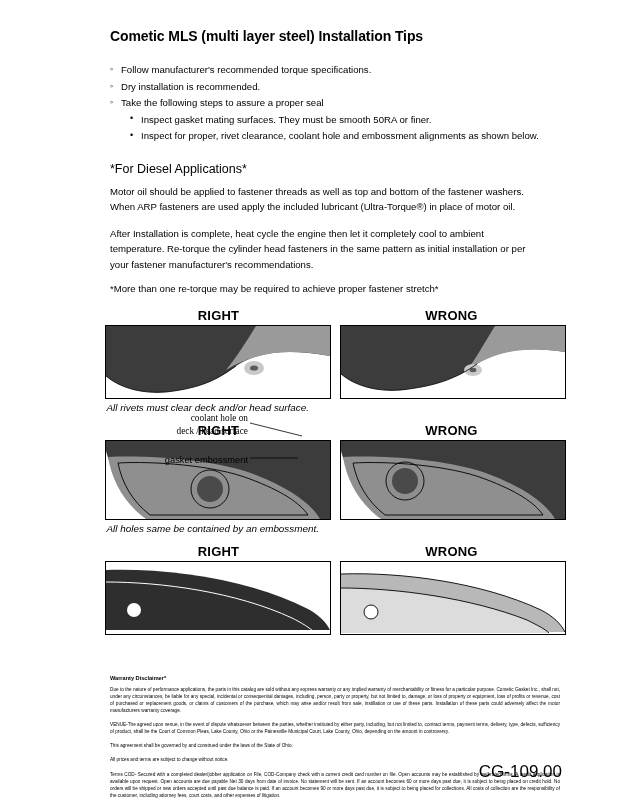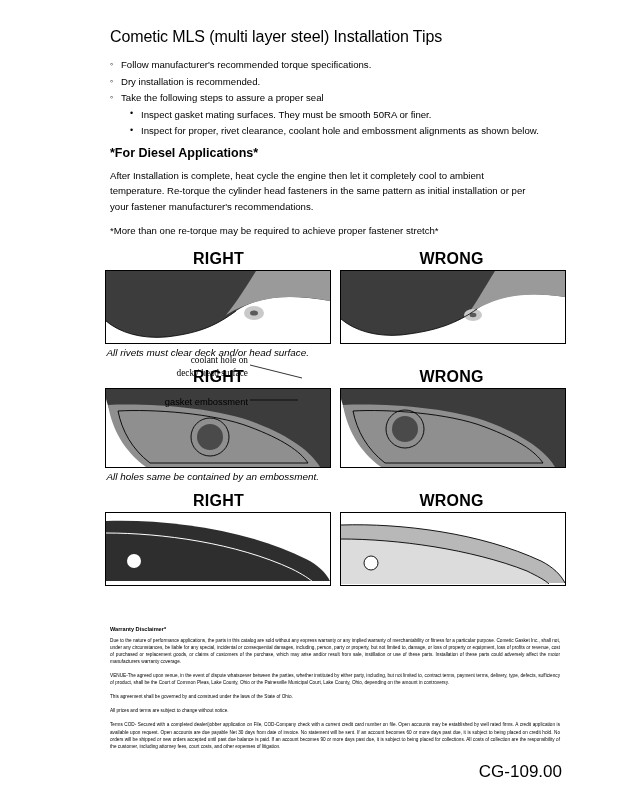--- a/index.html
+++ b/index.html
@@ -16,23 +16,23 @@
     overflow: hidden;
   }
   .page {
     position: relative;
     width: 618px;
     height: 800px;
     box-sizing: border-box;
     padding: 28px 40px 10px 40px;
   }
   h1.title {
-    font-size: 16px;
-    font-weight: normal;
-    margin: 0 0 11px 70px;
+    font-size: 14px;
+    font-weight: bold;
+    margin: 0 0 18px 70px;
     letter-spacing: -0.1px;
   }
   .bullets {
     margin: 5px 0 0 70px;
     padding: 0;
     list-style: none;
     font-size: 9.6px;
     line-height: 1.72;
   }
   .bullets > li {
@@ -59,22 +59,22 @@
   }
   .subbullets > li::before {
     content: "\2022";
     position: absolute;
     left: 0;
     top: -0.5px;
     font-size: 9px;
   }
   h2.subtitle {
     font-size: 12.5px;
-    font-weight: bold;
-    margin: 6px 0 8px 70px;
+    font-weight: normal;
+    margin: 17px 0 8px 70px;
   }
   p.para {
     font-size: 9.6px;
     line-height: 1.62;
     margin: 0 0 11px 70px;
     max-width: 420px;
   }
   p.note {
     font-size: 9.6px;
     margin: 0 0 0 70px;
@@ -100,21 +100,21 @@
   .caprow {
     display: flex;
     justify-content: center;
     margin-left: 52px;
     font-style: italic;
   }
   .caprow .capinner {
     width: 457px;
   }
   .lbl {
-    font-size: 16px;
+    font-size: 13px;
     font-weight: bold;
     text-align: center;
     letter-spacing: 0.2px;
   }
   .lblrow {
     display: flex;
     gap: 9px;
     justify-content: center;
     margin-left: 52px;
     margin-bottom: 2px;
@@ -174,20 +174,21 @@
     <li>
       <span>Take the following steps to assure a proper seal</span>
       <ul class="subbullets">
         <li>Inspect gasket mating surfaces.  They must be smooth 50RA or finer.</li>
         <li>Inspect for proper, rivet clearance, coolant hole and embossment alignments as shown below.</li>
       </ul>
     </li>
   </ul>
 
   <h2 class="subtitle">*For Diesel Applications*</h2>
+  <p class="para">Motor oil should be applied to fastener threads as well as top and bottom of the fastener washers. When ARP fasteners are used apply the included lubricant (Ultra-Torque®) in place of motor oil.</p>
   <p class="para">After Installation is complete, heat cycle the engine then let it completely cool to ambient temperature. Re-torque the cylinder head fasteners in the same pattern as initial installation or per your fastener manufacturer's recommendations.</p>
   <p class="note">*More than one re-torque may be required to achieve proper fastener stretch*</p>
 
   <div class="figures">
 
     <div class="lblrow">
       <div class="lbl">RIGHT</div>
       <div class="lbl">WRONG</div>
     </div>
     <div class="figrow">

